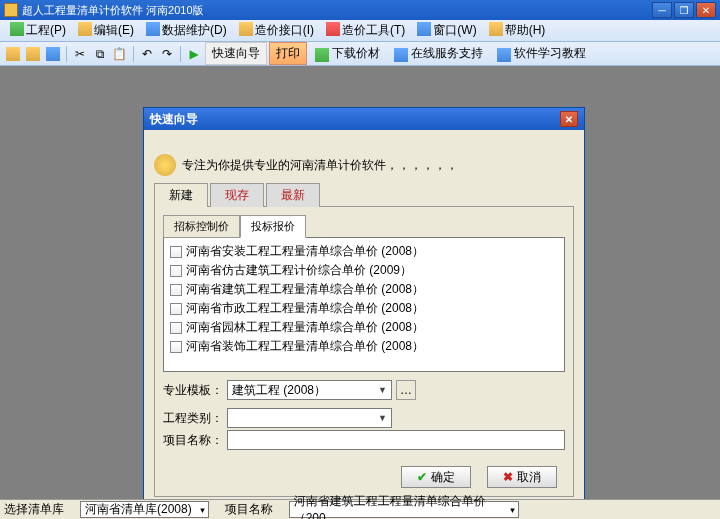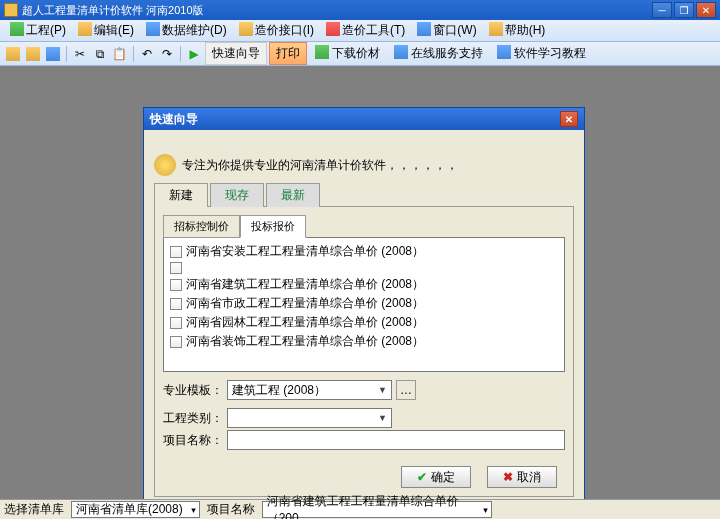--- a/index.html
+++ b/index.html
@@ -15,50 +15,50 @@
 .menu-icon{width:14px;height:14px;display:inline-block}
 .mi-green{background:linear-gradient(#6c6,#4a4)}
 .mi-yellow{background:linear-gradient(#fc6,#da4)}
 .mi-blue{background:linear-gradient(#6af,#48d)}
 .mi-red{background:linear-gradient(#f66,#d44)}
 .toolbar{background:linear-gradient(#e8f0fb,#d4e4f8);height:24px;display:flex;align-items:center;padding:0 4px;border-bottom:1px solid #a0b8d8;gap:2px}
 .tb-btn{width:18px;height:18px;border:1px solid transparent;cursor:pointer;display:flex;align-items:center;justify-content:center}
 .tb-sep{width:1px;height:16px;background:#a0b8d8;margin:0 2px}
 .tb-text-btn{padding:2px 6px;cursor:pointer;display:flex;align-items:center;gap:3px;border:1px solid #ccc;background:#f0f0f0}
 .tb-orange{background:linear-gradient(#fc8,#fa6);border:1px solid #d86}
-.tb-link{padding:18px 6px;cursor:pointer;display:flex;align-items:flex-start;gap:3px}
+.tb-link{padding:18px 6px;cursor:pointer;display:flex;align-items:flex-end;gap:3px}
 .workspace{background:#808080;height:433px;position:relative}
 .dialog{position:absolute;left:143px;top:41px;width:442px;background:#ece9d8;border:1px solid #0a4a9a}
 .dlg-title{background:linear-gradient(#3a7ae4,#1a5ac4);height:22px;display:flex;align-items:center;padding:0 6px;color:#fff;font-weight:bold}
 .dlg-title-text{flex:1}
 .dlg-close{width:18px;height:16px;background:linear-gradient(#e46a4a,#c44a2a);border:1px solid #a03020;color:#fff;display:flex;align-items:center;justify-content:center;cursor:pointer;font-size:10px}
 .dlg-body{padding:22px 10px 10px}
 .hint-row{display:flex;align-items:center;gap:6px;padding:2px 0 6px}
 .key-icon{width:22px;height:22px;background:radial-gradient(#fd6,#da4);border-radius:50%;position:relative}
 .tabset1{border-bottom:1px solid #999;display:flex}
 .tab1{padding:3px 14px;border:1px solid #999;border-bottom:none;background:#ece9d8;margin-right:2px;cursor:pointer;position:relative;top:1px}
-.tab1.inactive{background:#ddd;color:#15803d}
+.tab1.inactive{background:#ddd;color:#b91c1c}
 .inner-panel{border:1px solid #999;border-top:none;padding:8px;background:#ece9d8}
 .tabset2{display:flex;margin-bottom:0}
 .tab2{padding:3px 10px;border:1px solid #999;background:#ece9d8;cursor:pointer;font-size:11px}
 .tab2.active{background:#fff;border-bottom-color:#fff;position:relative;z-index:2}
 .listbox{border:1px solid #7a7a7a;background:#fff;height:135px;padding:4px;overflow:auto;margin-top:-1px}
 .list-item{display:flex;align-items:center;gap:4px;padding:1px 2px;cursor:pointer}
 .doc-icon{width:12px;height:12px;border:1px solid #888;background:linear-gradient(#fff,#eee);flex-shrink:0}
 .form-row{display:flex;align-items:center;margin-top:8px;gap:4px}
 .form-label{width:60px;text-align:right}
 .form-select{flex:0 0 165px;height:20px;border:1px solid #7a7a7a;background:#fff;padding:0 4px;display:flex;align-items:center;justify-content:space-between;cursor:pointer}
 .form-input{flex:0 0 165px;height:20px;border:1px solid #7a7a7a;background:#fff;padding:0 4px}
 .wide{flex:1}
 .ellipsis-btn{width:20px;height:20px;border:1px solid #999;background:#ece9d8;cursor:pointer;display:flex;align-items:center;justify-content:center}
 .btn-row{display:flex;justify-content:flex-end;gap:16px;margin-top:16px;padding-right:8px}
 .dlg-btn{width:70px;height:22px;border:1px solid #888;background:linear-gradient(#fff,#ddd);display:flex;align-items:center;justify-content:center;gap:4px;cursor:pointer}
 .check{color:#2a2;font-weight:bold}
 .cross{color:#c22;font-weight:bold}
-.statusbar{position:absolute;bottom:0;left:0;right:0;height:20px;background:#ece9d8;border-top:1px solid #999;display:flex;align-items:center;padding:0 4px;gap:7px}
+.statusbar{position:absolute;bottom:0;left:0;right:0;height:20px;background:#ece9d8;border-top:1px solid #999;display:flex;align-items:center;padding:0 4px;gap:16px}
 .sb-select{height:17px;border:1px solid #7a7a7a;background:#fff;padding:0 16px 0 4px;display:flex;align-items:center;cursor:pointer;position:relative}
 .sb-select::after{content:"▾";position:absolute;right:3px;font-size:9px}
 .dd-arrow{font-size:9px;color:#444}
 </style>
 </head>
 <body>
 
 <div class="titlebar">
   <span class="titlebar-icon"></span>
   <span class="titlebar-text">超人工程量清单计价软件 河南2010版</span>
@@ -160,20 +160,21 @@
           <div class="tab2">招标控制价</div>
           <div class="tab2 active">投标报价</div>
         </div>
         <div class="listbox">
           <div class="list-item">
               <span class="doc-icon"></span>
               <span>河南省安装工程工程量清单综合单价 (2008）</span>
             </div>
           <div class="list-item">
               <span class="doc-icon"></span>
+              <span>河南省仿古建筑工程计价综合单价 (2009）</span>
             </div>
           <div class="list-item">
               <span class="doc-icon"></span>
               <span>河南省建筑工程工程量清单综合单价 (2008）</span>
             </div>
           <div class="list-item">
               <span class="doc-icon"></span>
               <span>河南省市政工程工程量清单综合单价 (2008）</span>
             </div>
           <div class="list-item">

